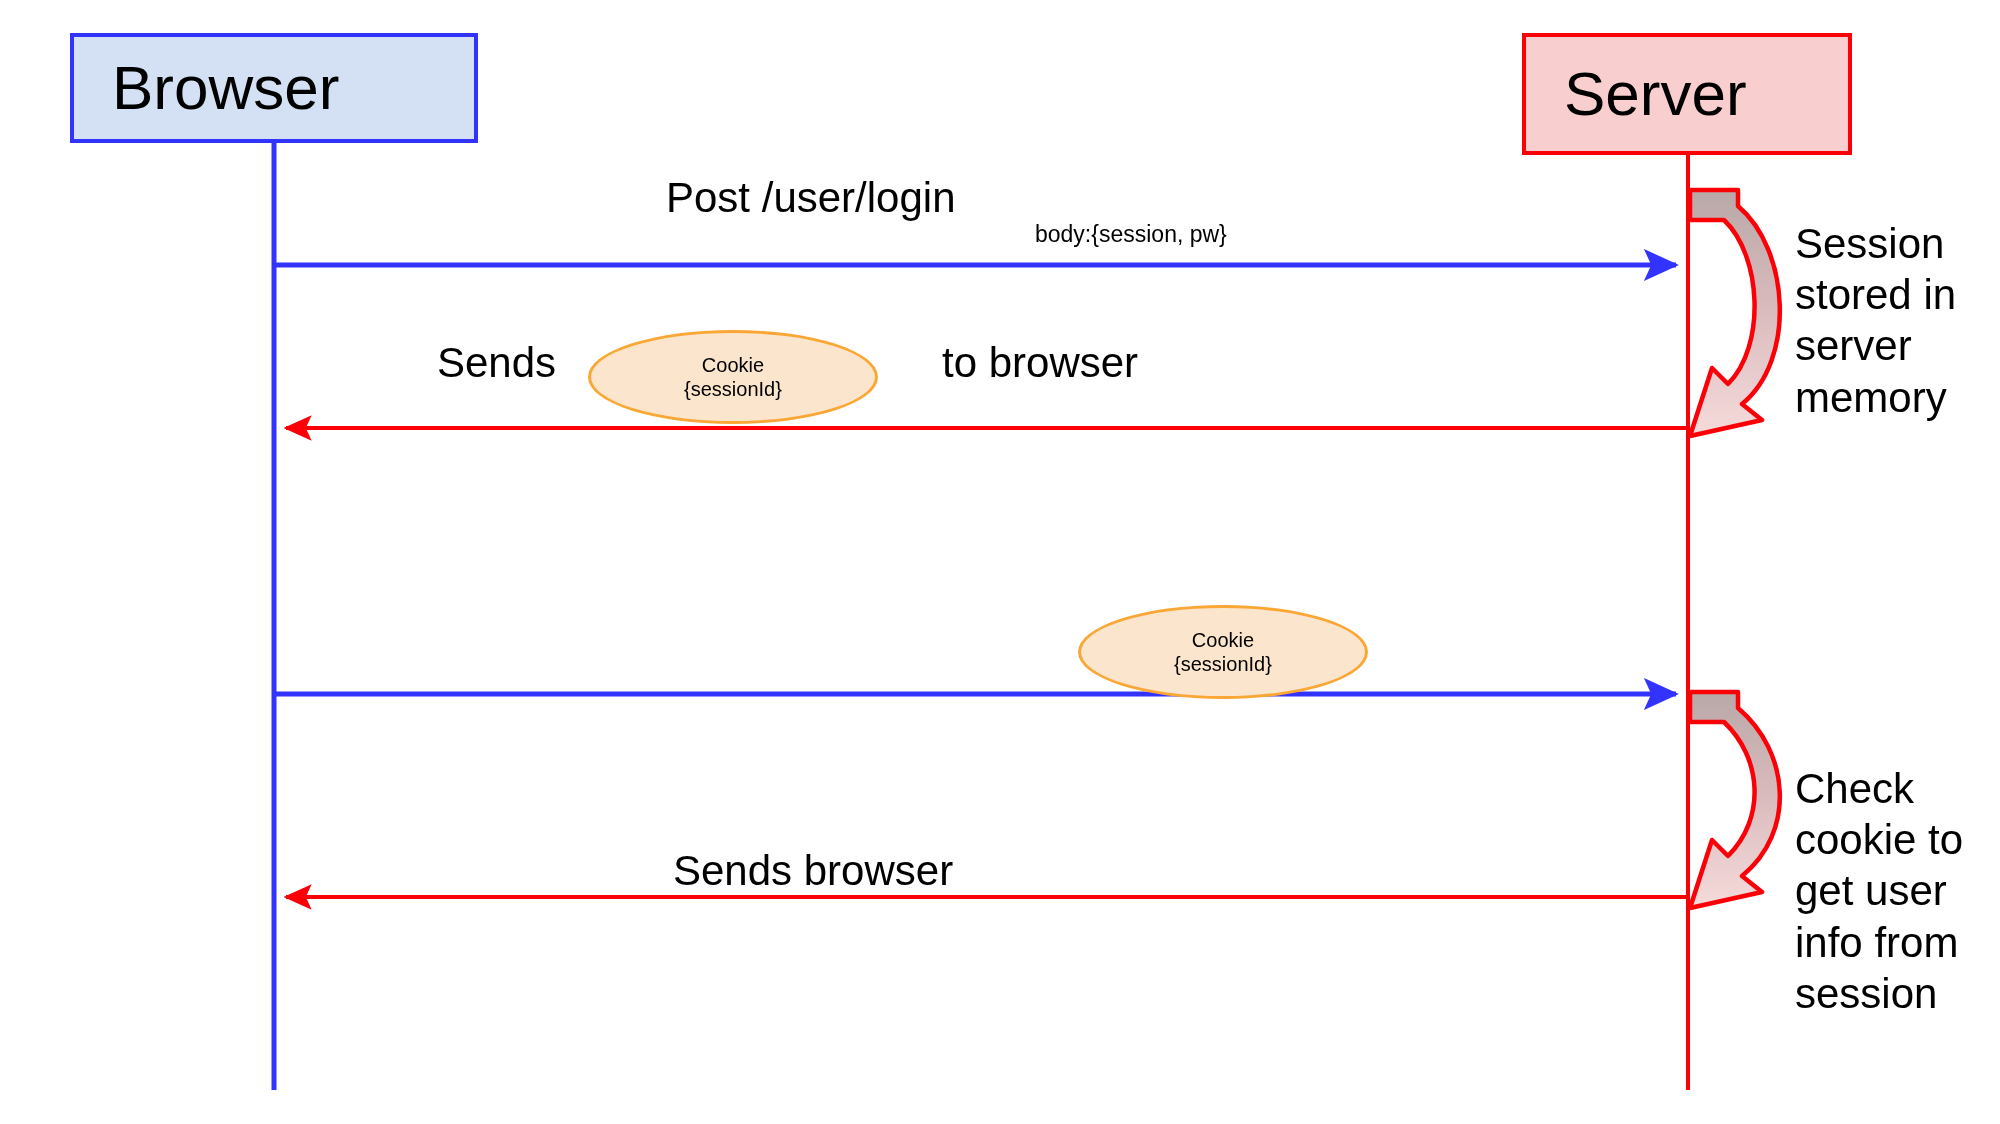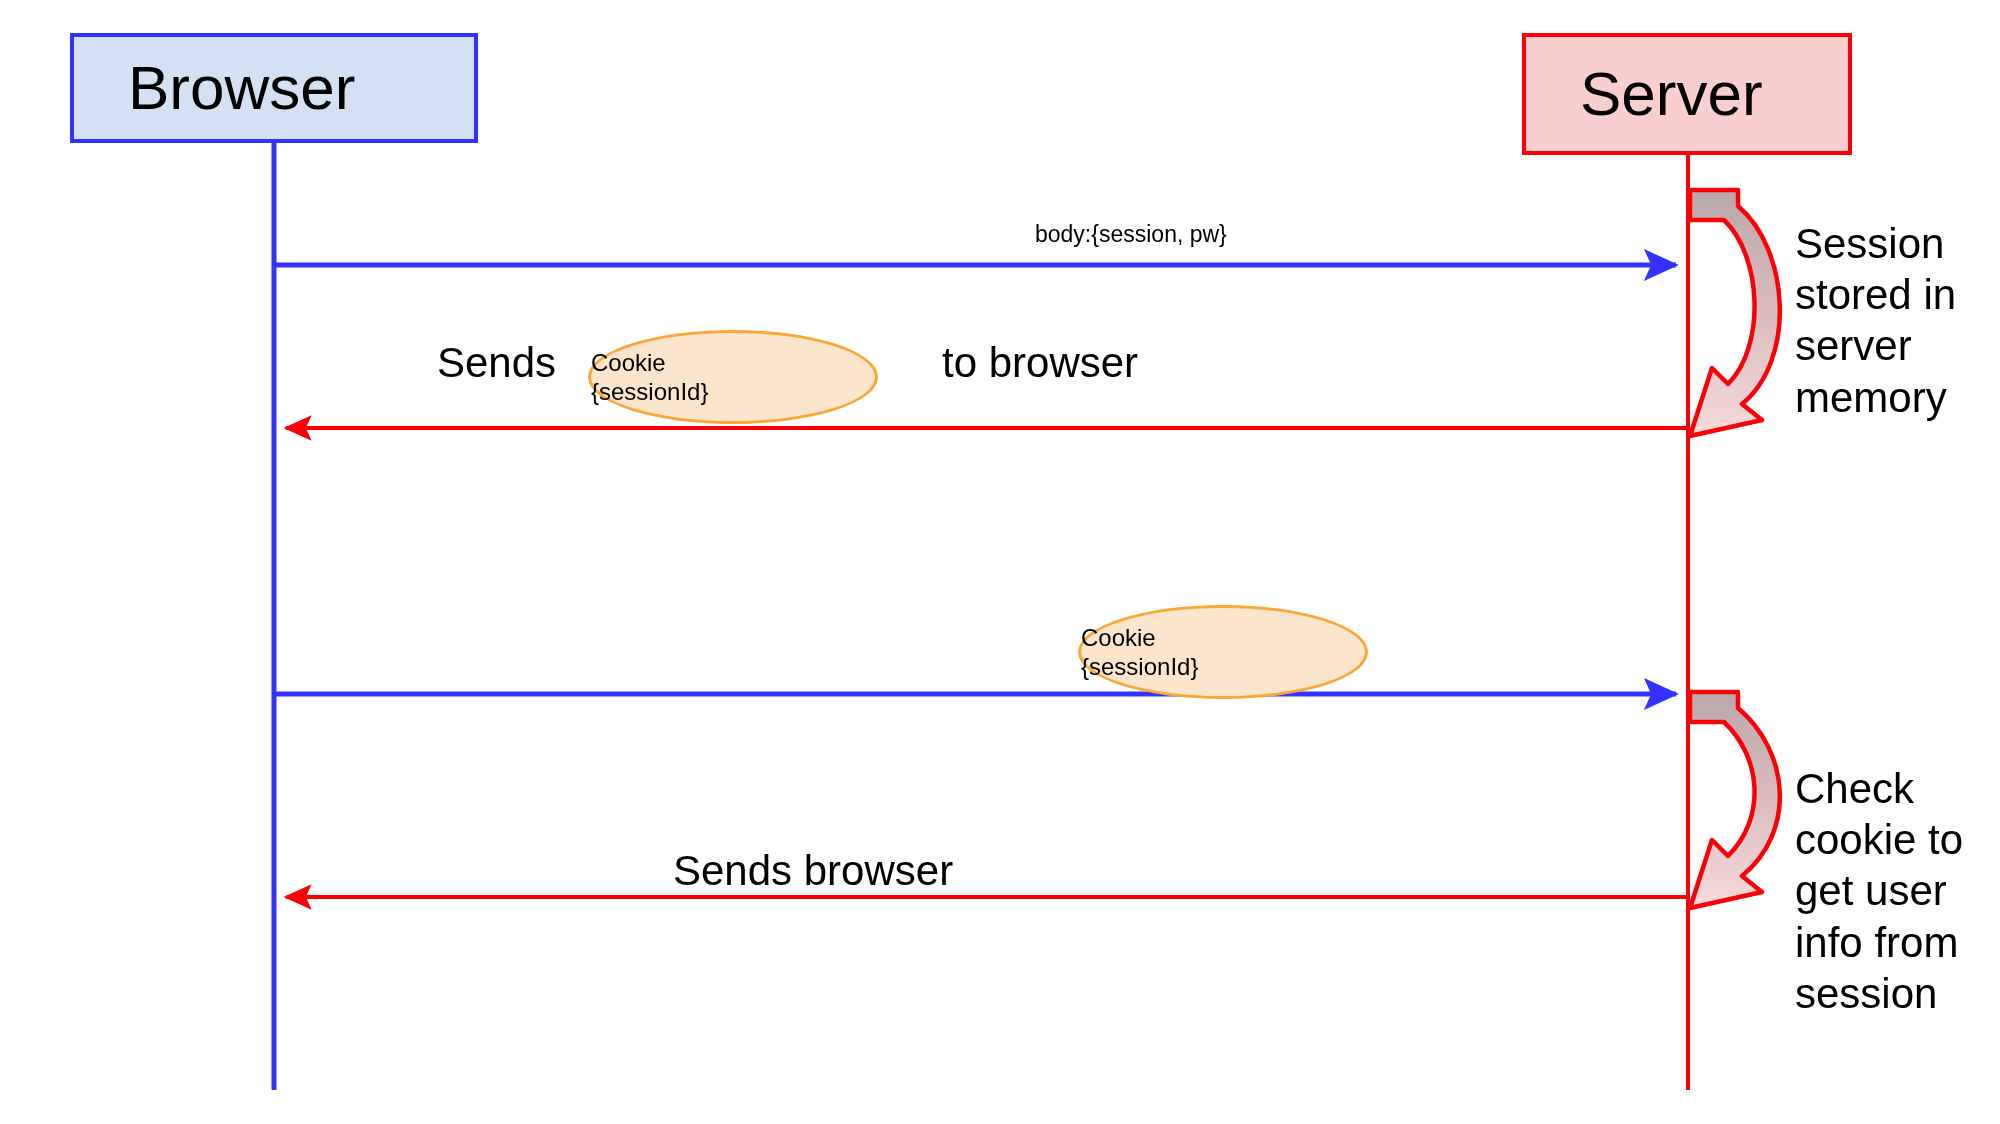--- a/index.html
+++ b/index.html
@@ -25,21 +25,21 @@
     left: 0;
     width: 2000px;
     height: 1124px;
   }
   
   .participant-box {
     position: absolute;
     box-sizing: border-box;
     display: flex;
     align-items: center;
-    padding-left: 54px;
+    padding-left: 38px;
     font-size: 62px;
     line-height: 1;
     letter-spacing: 0px;
     color: #000000;
     white-space: nowrap;
   }
   .participant-browser {
     left: 70px;
     top: 33px;
     width: 408px;
@@ -72,23 +72,23 @@
   }
   
   .cookie-ellipse {
     position: absolute;
     box-sizing: border-box;
     background: #fbe5cd;
     border: 3px solid #faa735;
     border-radius: 50%;
     display: flex;
     flex-direction: column;
-    align-items: flex-start;
+    align-items: center;
     justify-content: center;
-    font-size: 24px;
+    font-size: 20px;
     line-height: 1.22;
     color: #000000;
     white-space: nowrap;
   }
   .cookie-1 {
     left: 588px;
     top: 330px;
     width: 290px;
     height: 94px;
   }
@@ -178,20 +178,21 @@
   </svg>
 
   <div class="participant-box participant-browser">
     <span>Browser</span>
   </div>
 
   <div class="participant-box participant-server">
     <span>Server</span>
   </div>
 
+  <div class="msg-label" style="left:666px; top:176px;">Post /user/login</div>
 
   <div class="msg-label-small" style="left:1035px; top:222px;">body:{session, pw}</div>
 
   <div class="msg-label" style="left:437px; top:341px;">Sends</div>
 
   <div class="cookie-ellipse cookie-1">
     <span>Cookie</span>
     <span>{sessionId}</span>
   </div>
 

